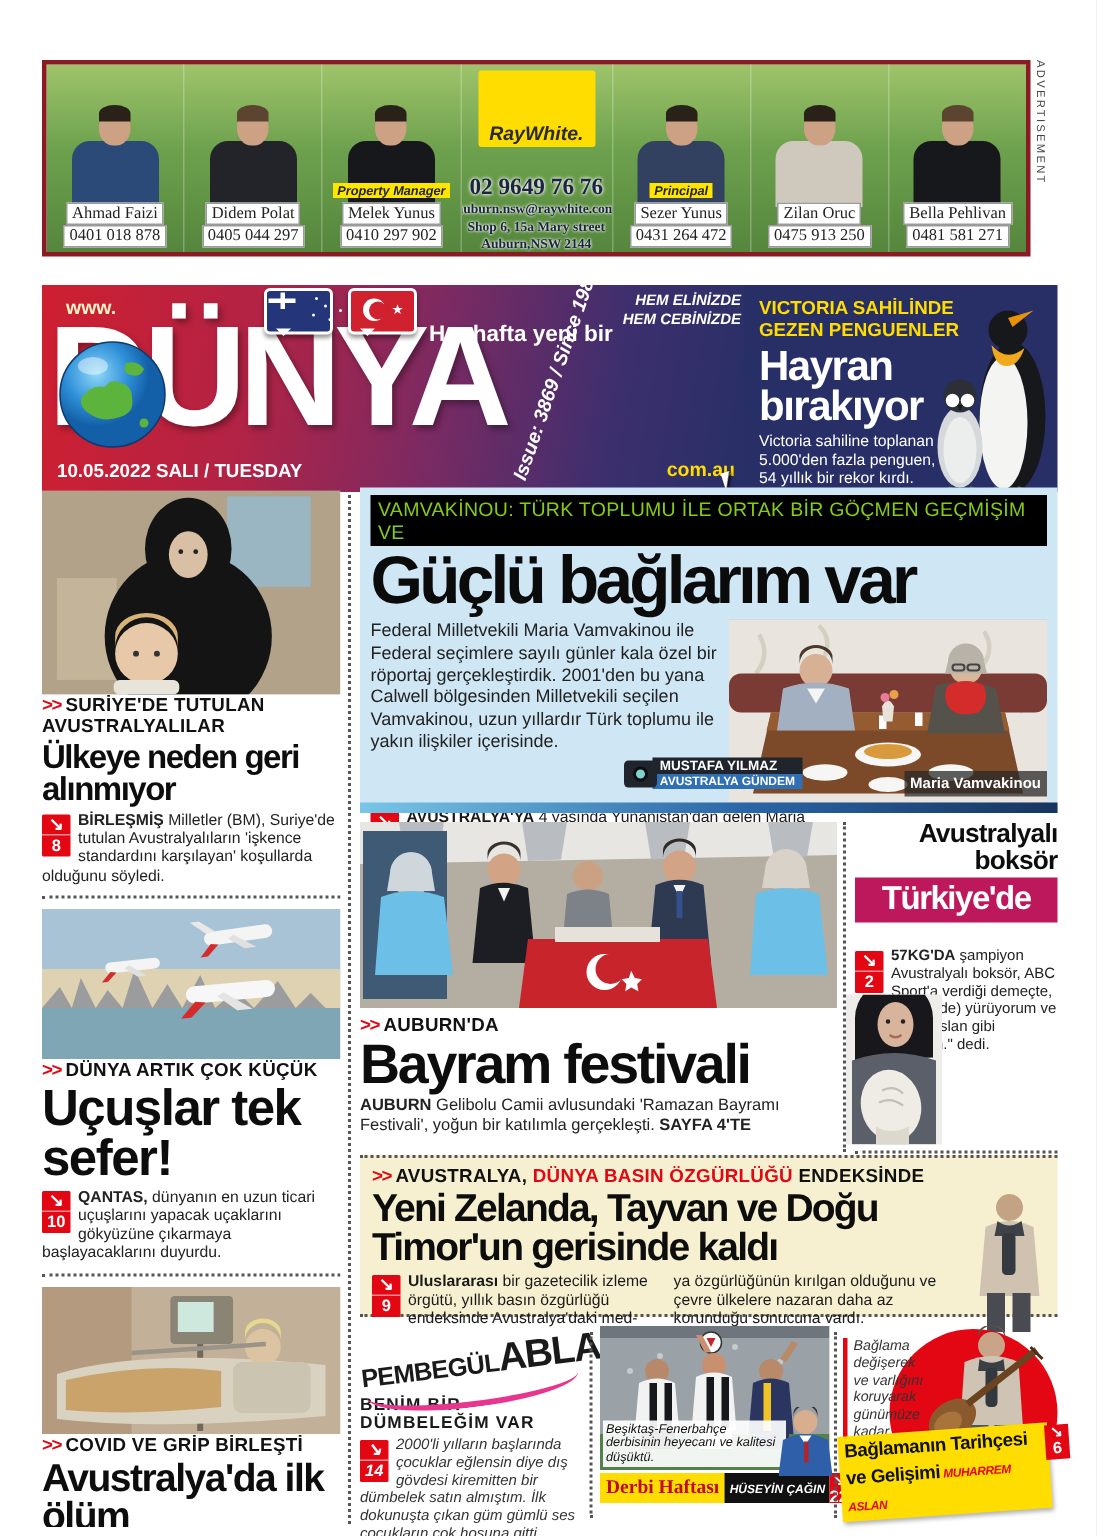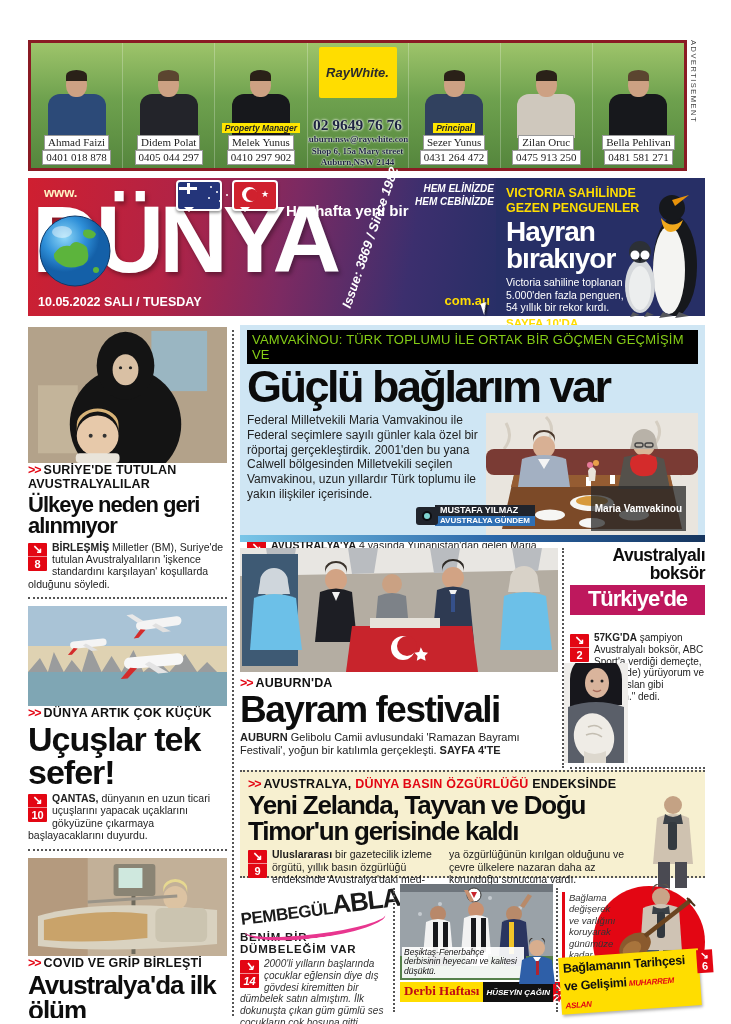--- a/index.html
+++ b/index.html
@@ -19,30 +19,30 @@
   .person .torso{width:58px;height:44px;border-radius:12px 12px 0 0;margin-top:-3px;}
   .t-navy{background:#2c4a78;} .t-dark{background:#23242a;} .t-black{background:#17181c;}
   .t-suitnavy{background:#31415f;} .t-cream{background:#cfc8bd;}
   .plates{position:absolute;bottom:3px;left:0;right:0;text-align:center;}
   .roleTag{display:inline-block;background:#ffe600;color:#222;font-style:italic;font-weight:bold;
            font-size:8.5px;padding:0 3px;margin-bottom:1px;}
   .plate{display:block;width:fit-content;margin:0 auto;background:#fff;border:1px solid #9a9a9a;
          font-family:"Liberation Serif",serif;font-size:11px;line-height:1.2;padding:0 3px;color:#222;}
   .rw{display:flex;flex-direction:column;align-items:center;padding-top:4px;min-width:100px;}
   .rw-logo{width:78px;height:62px;background:#ffdd00;border-radius:2px;display:flex;align-items:flex-end;
-           justify-content:center;font-weight:bold;font-style:italic;font-size:13px;color:#2b2b2b;padding-bottom:18px;box-sizing:border-box;}
+           justify-content:center;font-weight:bold;font-style:italic;font-size:13px;color:#2b2b2b;padding-bottom:2px;box-sizing:border-box;}
   .rw-phone{font-family:"Liberation Serif",serif;font-weight:bold;font-size:15.5px;color:#1d2440;
             text-shadow:0 0 2px #fff,0 0 3px #fff;margin-top:18px;}
   .rw-line{font-family:"Liberation Serif",serif;font-weight:bold;font-size:9px;color:#1d2440;
            text-shadow:0 0 2px #fff,0 0 2px #fff;line-height:1.25;}
   .ad-vert{position:absolute;left:689px;top:40px;writing-mode:vertical-rl;font-size:7.5px;
            letter-spacing:1.5px;color:#444;}
 
   
-  .masthead{position:absolute;left:28px;top:178px;width:677px;height:138px;}
+  .masthead{position:absolute;left:28px;top:190px;width:677px;height:138px;}
   .mast-left{position:absolute;left:0;top:0;width:472px;height:100%;
       background:linear-gradient(100deg,#cf1f30 0%,#b22345 30%,#7c2a62 55%,#3c2f6e 80%,#272f66 100%);}
   .www{position:absolute;left:16px;top:7px;color:#fff3c4;font-weight:bold;font-size:13px;}
   .mast-title{position:absolute;left:4px;top:14px;font-size:95px;font-weight:bold;color:#fff;
               letter-spacing:-5px;line-height:1;text-shadow:2px 3px 4px rgba(0,0,0,.35);}
   .globe{position:absolute;left:10px;top:36px;width:74px;height:74px;}
   .flagrow{position:absolute;left:148px;top:2px;display:flex;gap:10px;}
   .flag{position:relative;width:42px;height:27px;border:2px solid #fff;border-radius:4px;
         box-shadow:0 2px 3px rgba(0,0,0,.4);}
   .flag:after{content:"";position:absolute;left:6px;bottom:-8px;border:5px solid transparent;border-top-color:#fff;}
@@ -97,22 +97,22 @@
 
   
   .lead{position:absolute;left:240px;top:325px;width:465px;height:217px;background:#cfe6f4;
         box-sizing:border-box;padding:5px 7px;}
   .lead-kick{display:inline-block;background:#000;color:#84cc16;font-weight:normal;font-size:13px;
              padding:2px 5px;letter-spacing:.2px;}
   .lead-hl{font-size:45px;font-weight:bold;letter-spacing:-2.5px;line-height:.95;margin:2px 0 4px;color:#0b0b0b;}
   .lead-row{display:flex;gap:8px;}
   .lead-body{flex:1;font-size:12px;line-height:1.24;color:#222;margin:0;}
   .lead-photo{width:212px;height:122px;flex:none;margin:0;}
-  .lp-cap{position:absolute;right:12px;bottom:4px;background:rgba(40,40,40,.75);color:#fff;
-          font-weight:bold;font-size:10px;padding:17px 4px;}
+  .lp-cap{position:absolute;right:0;bottom:4px;background:rgba(40,40,40,.75);color:#fff;
+          font-weight:bold;font-size:10px;padding:3px 4px;}
   .lead-sub{margin-top:4px;font-size:10.5px;line-height:1.18;width:300px;}
   .byline{position:absolute;right:170px;bottom:16px;display:flex;align-items:center;}
   .by-cam{width:22px;height:18px;background:#20242c;border-radius:3px;position:relative;z-index:2;}
   .by-cam:after{content:"";position:absolute;left:6px;top:4px;width:10px;height:10px;border-radius:50%;
                 background:#7fd4d0;border:2px solid #0c0e12;box-sizing:border-box;}
   .by-txt{margin-left:-3px;}
   .by-name{display:block;background:#20242c;color:#fff;font-weight:bold;font-size:9px;padding:0 5px;line-height:11px;}
   .by-org{display:block;background:#2f6fb4;color:#fff;font-weight:bold;font-size:8px;padding:0 5px;line-height:10px;}
   .bluebar{position:absolute;left:0;right:0;bottom:0;height:7px;
            background:linear-gradient(90deg,#79c6e8,#2a66a8 55%,#16355e);}

